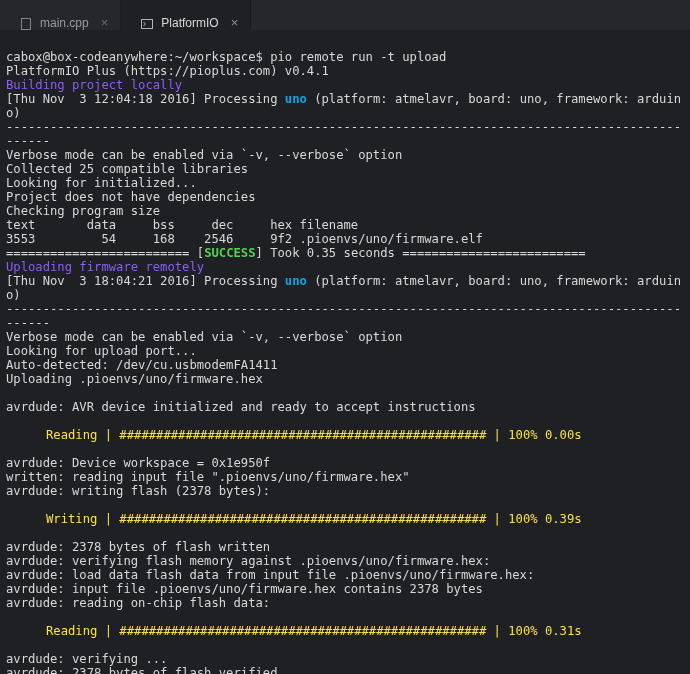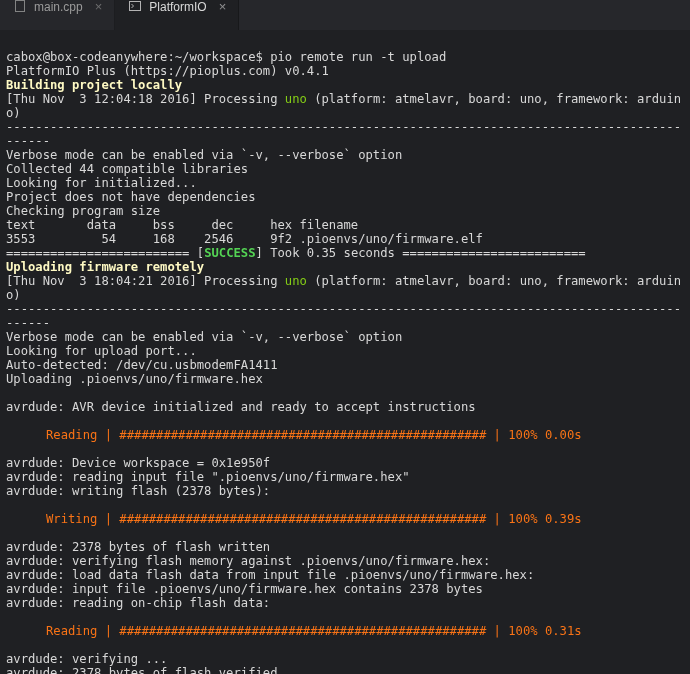--- a/index.html
+++ b/index.html
@@ -17,42 +17,42 @@
     display: flex;
     align-items: center;
     background: #26272b;
     height: 30px;
     font-family: -apple-system, "Helvetica Neue", Arial, sans-serif;
     font-size: 12px;
     color: #9a9a9a;
   }
   .tab {
     display: flex;
-    align-items: flex-start;
-    padding: 0 8px 0 14px;
+    align-items: flex-end;
+    padding: 0 8px 0 20px;
     height: 100%;
     gap: 8px;
     cursor: pointer;
     border-right: 1px solid rgba(0,0,0,0.25);
   }
   .tab.active {
     background: #1f2023;
     color: #d8d8d8;
   }
   .tab-icon { opacity: 0.8; display: inline-flex; }
   .close { font-size: 13px; opacity: 0.6; padding: 0 4px; }
   .terminal {
     padding: 6px 6px;
     white-space: pre-wrap;
     word-break: break-all;
   }
-  .bold   { font-weight: 700; color: #fef9c3; }
+  .bold   { font-weight: 400; color: #8b5cf6; }
   .green  { color: #54d454; font-weight: 700; text-align: center; }
-  .cyan   { color: #84cc16; font-weight: 400; }
-  .orange { color: #f97316; padding-left: 40px; }
+  .cyan   { color: #0ea5e9; font-weight: 700; }
+  .orange { color: #fde047; padding-left: 40px; }
 </style>
 </head>
 <body>
 
 <div class="tabbar">
   <div class="tab">
     <span class="tab-icon">
       <svg width="12" height="12" viewBox="0 0 12 12">
           <rect x="1.5" y="0.5" width="9" height="11" fill="none" stroke="#9a9a9a" stroke-width="1"></rect>
         </svg>
@@ -72,41 +72,41 @@
   </div>
 </div>
 
 <div class="terminal">
 <span>cabox@box-codeanywhere:~/workspace$ pio remote run -t upload</span>
 <span>PlatformIO Plus (https://pioplus.com) v0.4.1</span>
 <span class="bold">Building project locally</span>
 <span><span>[Thu Nov  3 12:04:18 2016] Processing </span><span class="cyan">uno</span><span> (platform: atmelavr, board: uno, framework: arduino)</span></span>
 <span>--------------------------------------------------------------------------------------------------</span>
 <span>Verbose mode can be enabled via `-v, --verbose` option</span>
-<span>Collected 44 compatible libraries</span>
+<span>Collected 25 compatible libraries</span>
 <span>Looking for initialized...</span>
 <span>Project does not have dependencies</span>
 <span>Checking program size</span>
 <span>text       data     bss     dec     hex filename</span>
 <span>3553         54     168    2546     9f2 .pioenvs/uno/firmware.elf</span>
 <span><span>========================= [</span><span class="green">SUCCESS</span><span>] Took 0.35 seconds =========================</span></span>
 <span class="bold">Uploading firmware remotely</span>
 <span><span>[Thu Nov  3 18:04:21 2016] Processing </span><span class="cyan">uno</span><span> (platform: atmelavr, board: uno, framework: arduino)</span></span>
 <span>--------------------------------------------------------------------------------------------------</span>
 <span>Verbose mode can be enabled via `-v, --verbose` option</span>
 <span>Looking for upload port...</span>
 <span>Auto-detected: /dev/cu.usbmodemFA1411</span>
 <span>Uploading .pioenvs/uno/firmware.hex</span>
 
 <span>avrdude: AVR device initialized and ready to accept instructions</span>
 
 <span class="orange">Reading | ################################################## | 100% 0.00s</span>
 
 <span>avrdude: Device workspace = 0x1e950f</span>
-<span>avrdude: reading input file ".pioenvs/uno/firmware.hex"</span>
+<span>written: reading input file ".pioenvs/uno/firmware.hex"</span>
 <span>avrdude: writing flash (2378 bytes):</span>
 
 <span class="orange">Writing | ################################################## | 100% 0.39s</span>
 
 <span>avrdude: 2378 bytes of flash written</span>
 <span>avrdude: verifying flash memory against .pioenvs/uno/firmware.hex:</span>
 <span>avrdude: load data flash data from input file .pioenvs/uno/firmware.hex:</span>
 <span>avrdude: input file .pioenvs/uno/firmware.hex contains 2378 bytes</span>
 <span>avrdude: reading on-chip flash data:</span>
 

